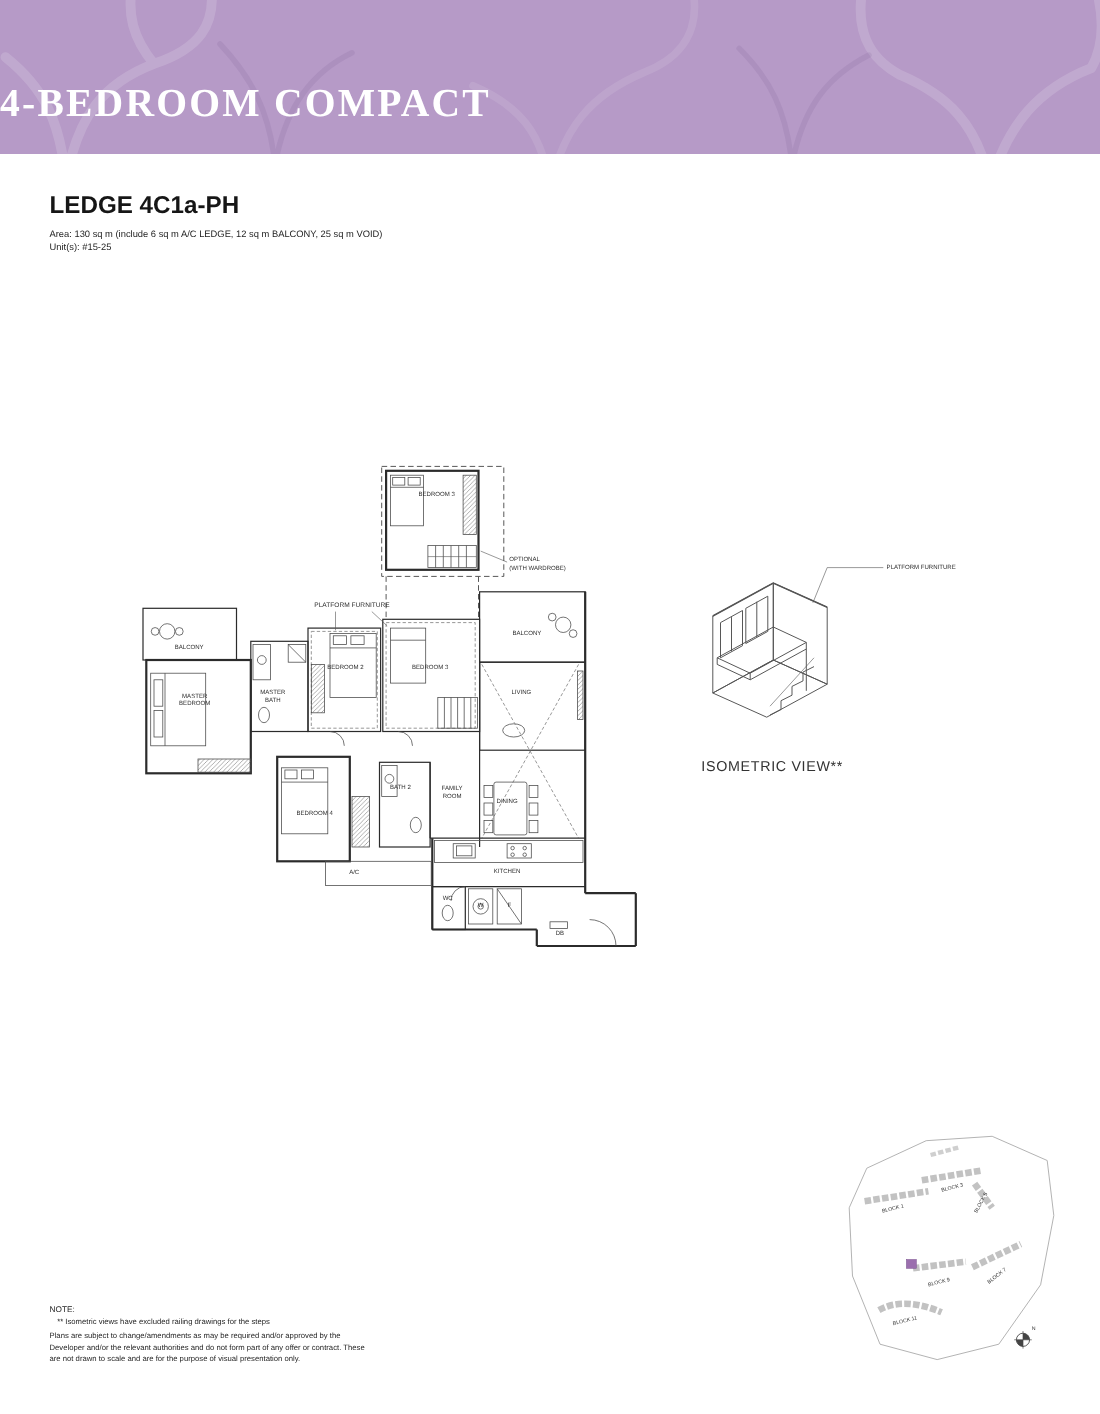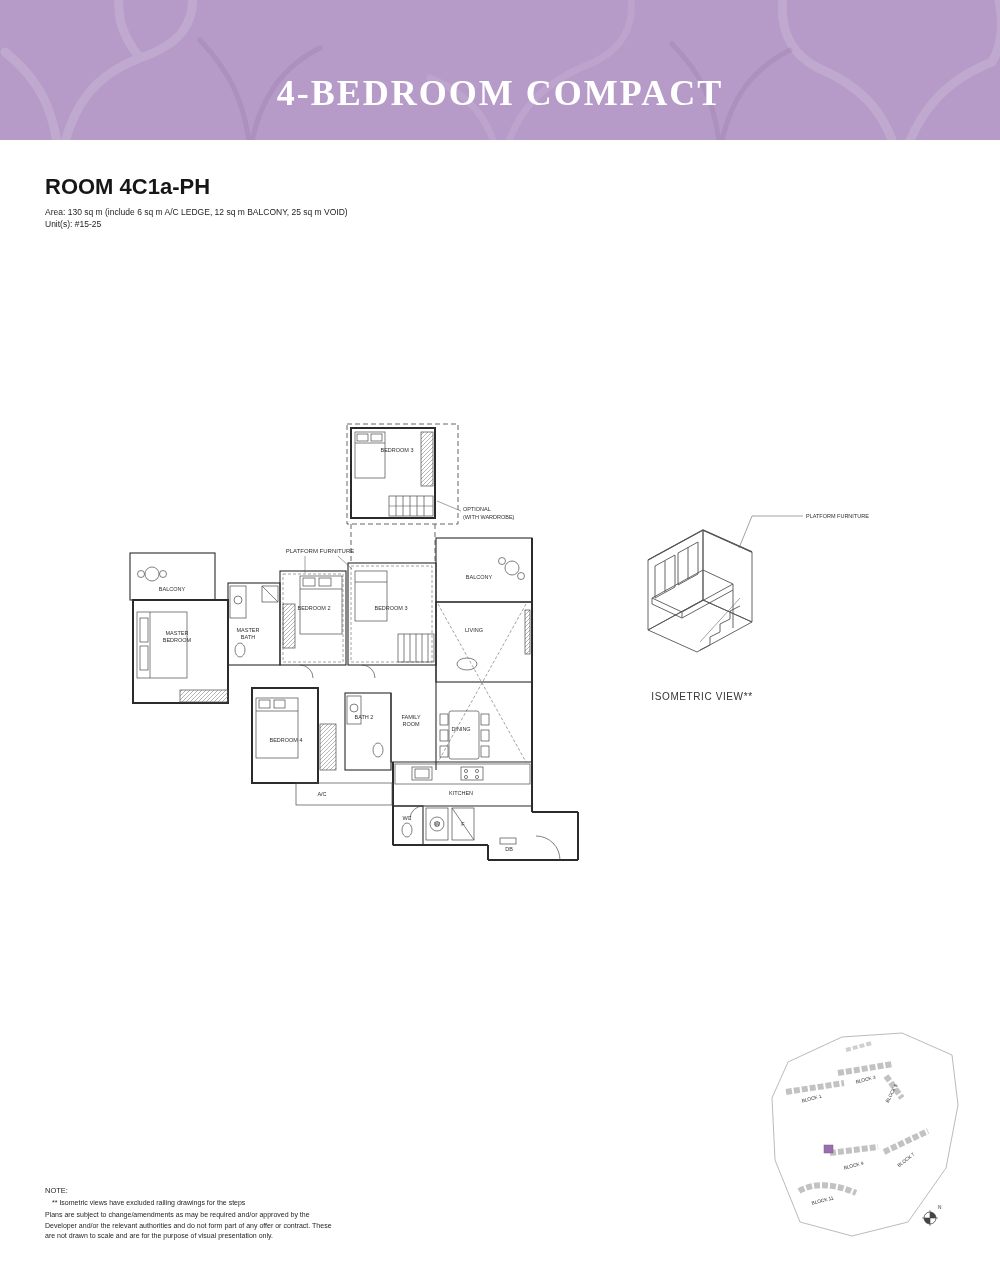--- a/index.html
+++ b/index.html
@@ -1,21 +1,21 @@
 <!DOCTYPE html>
 <html><head>
 <meta charset="utf-8">
 <style>
   html,body{margin:0;padding:0;background:#fff;}
   .page{position:relative;width:1000px;height:1285px;background:#fff;overflow:hidden;
         font-family:"Liberation Sans",sans-serif;color:#222;}
 
   
   .banner{position:absolute;left:0;top:0;width:1000px;height:140px;background:#b69ac7;
-          display:flex;align-items:center;justify-content:center;padding-top:46px;box-sizing:border-box;}
+          display:flex;align-items:center;padding-top:46px;box-sizing:border-box;}
   .banner h1{margin:0;color:#fff;font-family:"Liberation Serif",serif;font-weight:700;
              font-size:36px;letter-spacing:2px;position:relative;z-index:2;white-space:nowrap;}
   .pattern{position:absolute;left:0;top:0;width:100%;height:100%;z-index:1;}
 
   
   .type-heading{position:absolute;left:45px;top:174px;font-size:22px;font-weight:700;color:#161616;}
   .meta{position:absolute;left:45px;font-size:8.5px;color:#1e1e1e;text-align:right;}
   .meta.area{top:207px;}
   .meta.units{top:219px;}
 
@@ -33,21 +33,21 @@
   .site{fill:none;stroke:#a8a8a8;stroke-width:0.8;}
   .cluster{fill:none;stroke:#8f8f8f;stroke-width:6;stroke-dasharray:6 2;opacity:0.55;}
   .cluster-sm{fill:none;stroke:#9f9f9f;stroke-width:4;stroke-dasharray:5 2;opacity:0.5;}
   .blocklbl{font-size:4.8px;fill:#333;font-family:"Liberation Sans",sans-serif;}
 
   
   .lbl{position:absolute;transform:translate(-50%,-50%);font-size:5.5px;color:#2e2e2e;
        text-align:center;line-height:1.25;white-space:nowrap;z-index:3;}
   .lbl.wrap{white-space:normal;}
   .opt{position:absolute;font-size:5.5px;color:#2e2e2e;line-height:1.5;z-index:3;}
-  .iso-cap{font-size:10px;letter-spacing:0.6px;color:#333;}
+  .iso-cap{font-size:13px;letter-spacing:0.6px;color:#333;}
 
   
   .note-heading{position:absolute;font-size:7.5px;color:#1e1e1e;}
   .note-line{position:absolute;font-size:7px;color:#1e1e1e;}
   .note-para{position:absolute;font-size:7px;color:#1e1e1e;line-height:1.5;}
 </style>
 </head>
 <body>
 
 <div class="page">
@@ -60,21 +60,21 @@
         <path stroke-width="9" d="M900,170 C890,112 860,86 818,68 M900,170 C915,112 946,80 992,62 M818,68 C788,52 778,26 784,-10 M992,62 C1006,38 1002,8 996,-12"></path>
       </g>
       <g fill="none" stroke="rgba(92,58,116,0.10)" stroke-linecap="round">
         <path stroke-width="5" d="M250,150 C245,100 228,70 200,40 M250,150 C260,95 285,65 320,48"></path>
         <path stroke-width="5" d="M720,150 C715,100 700,72 672,44 M720,150 C730,95 755,68 790,50"></path>
       </g>
     </svg>
     <h1>4-BEDROOM COMPACT</h1>
   </div>
 
-  <div class="type-heading">ROOM 4C1a-PH</div>
+  <div class="type-heading">LEDGE 4C1a-PH</div>
   <div class="meta area">Area: 130 sq m (include 6 sq m A/C LEDGE, 12 sq m BALCONY, 25 sq m VOID)</div>
   <div class="meta units">Unit(s): #15-25</div>
 
   <svg class="draw" viewBox="0 0 1000 1285">
     <defs>
       <pattern id="hatch" width="4" height="4" patternUnits="userSpaceOnUse">
         <path d="M0,4 L4,0" stroke="#6b6b6b" stroke-width="0.5"></path>
       </pattern>
     </defs>
 

